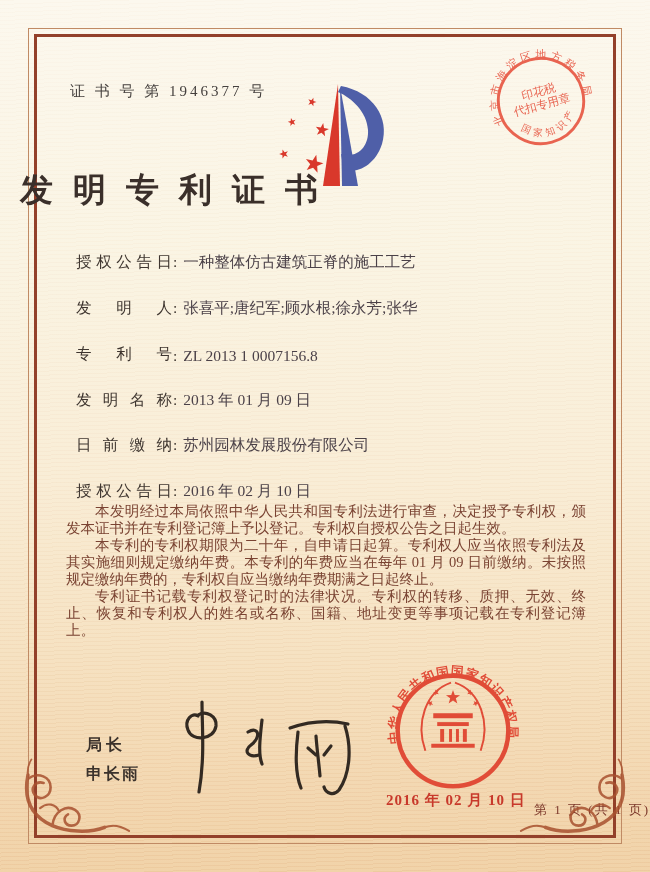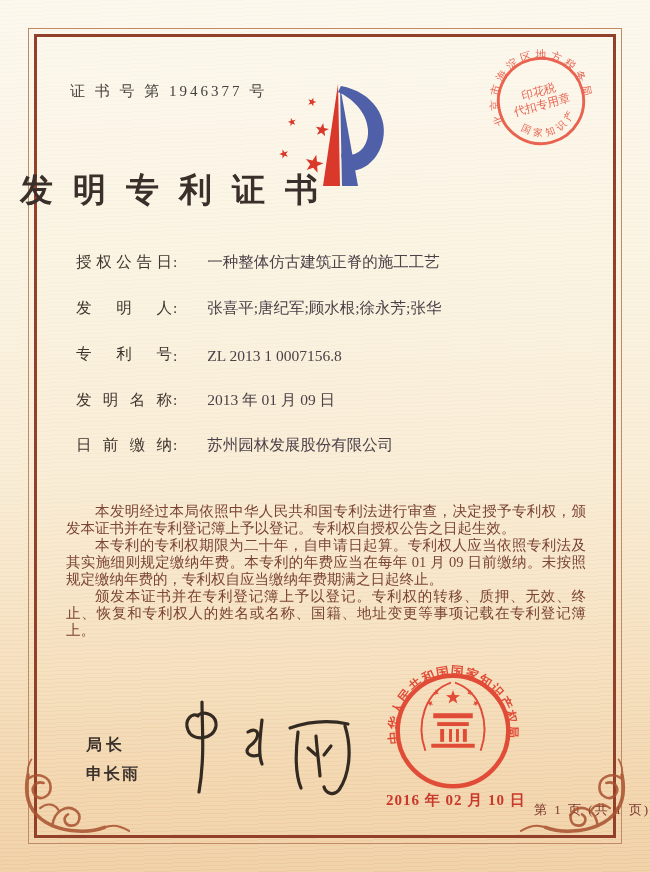--- a/index.html
+++ b/index.html
@@ -17,21 +17,21 @@
   .border-outer{position:absolute;inset:28px;border:1px solid #c08a64;}
   .border-inner{position:absolute;inset:34px;border:3px solid #93402a;}
   .cert-no{position:absolute;left:70px;top:82px;font-size:15px;letter-spacing:3px;color:#45403e;text-align:right;}
   .logo{position:absolute;left:268px;top:80px;}
   .seal-top{position:absolute;left:478px;top:38px;transform:rotate(-15deg);}
   .title{position:absolute;left:0;top:168px;width:100%;margin:0;
     font-size:33px;font-weight:700;letter-spacing:20px;padding-left:20px;box-sizing:border-box;color:#3a2f2a;}
   .field-row{position:absolute;left:76px;width:520px;font-size:15.5px;color:#3e352f;white-space:nowrap;}
   .flabel{display:inline-block;width:96px;text-align:justify;text-align-last:justify;vertical-align:bottom;}
   .fcolon{margin-left:1px;}
-  .fvalue{margin-left:26px;color:#4b4148;}
+  .fvalue{margin-left:2px;color:#4b4148;}
   .body-text{position:absolute;left:66px;top:503px;width:520px;color:#7a4332;font-size:14.5px;line-height:17px;text-align:justify;}
   .body-text p{margin:0;text-indent:2em;}
   .signoff-role{position:absolute;left:86px;top:735px;font-size:16px;font-weight:600;letter-spacing:4px;color:#3b322c;}
   .signoff-name{position:absolute;left:86px;top:764px;font-size:16px;font-weight:600;letter-spacing:2px;color:#3b322c;}
   .signature{position:absolute;left:168px;top:696px;}
   .seal-bottom{position:absolute;left:374px;top:652px;}
   .seal-date{position:absolute;left:386px;top:791px;font-size:15px;font-weight:600;letter-spacing:1px;color:#c8392b;}
   .footer{position:absolute;left:0;top:801px;width:100%;text-align:right;font-size:13px;letter-spacing:2px;color:#7d392b;}
   .flourish{position:absolute;bottom:22px;width:122px;height:122px;}
   .fl-left{left:14px;}
@@ -102,25 +102,29 @@
     <span class="fvalue">ZL 2013 1 0007156.8</span>
   </div>
   <div class="field-row" style="top:390px">
     <span class="flabel">发明名称</span><span class="fcolon">:</span>
     <span class="fvalue">2013 年 01 月 09 日</span>
   </div>
   <div class="field-row" style="top:435px">
     <span class="flabel">日前缴纳</span><span class="fcolon">:</span>
     <span class="fvalue">苏州园林发展股份有限公司</span>
   </div>
+  <div class="field-row" style="top:481px">
+    <span class="flabel">授权公告日</span><span class="fcolon">:</span>
+    <span class="fvalue">2016 年 02 月 10 日</span>
+  </div>
 
   <div class="body-text">
     <p>本发明经过本局依照中华人民共和国专利法进行审查，决定授予专利权，颁发本证书并在专利登记簿上予以登记。专利权自授权公告之日起生效。</p>
     <p>本专利的专利权期限为二十年，自申请日起算。专利权人应当依照专利法及其实施细则规定缴纳年费。本专利的年费应当在每年 01 月 09 日前缴纳。未按照规定缴纳年费的，专利权自应当缴纳年费期满之日起终止。</p>
-    <p>颁发本证书并在专利登记簿上予以登记。专利权的转移、质押、无效、终止、恢复和专利权人的姓名或名称、国籍、地址变更等事项记载在专利登记簿上。</p>
+    <p>专利证书记载专利权登记时的法律状况。专利权的转移、质押、无效、终止、恢复和专利权人的姓名或名称、国籍、地址变更等事项记载在专利登记簿上。</p>
   </div>
 
   <div class="signoff-role">局长</div>
   <div class="signoff-name">申长雨</div>
 
   <svg class="signature" width="210" height="105" viewBox="0 0 210 105">
     <g fill="none" stroke="#332a22" stroke-width="3.2" stroke-linecap="round">
       <path d="M30,20 C24,16 16,24 20,34 C24,46 46,44 48,30 C49,20 38,14 30,19"></path>
       <path d="M34,6 C34,30 37,62 31,96"></path>
       <path d="M80,36 C90,30 94,40 83,49 C75,55 80,62 91,59"></path>

